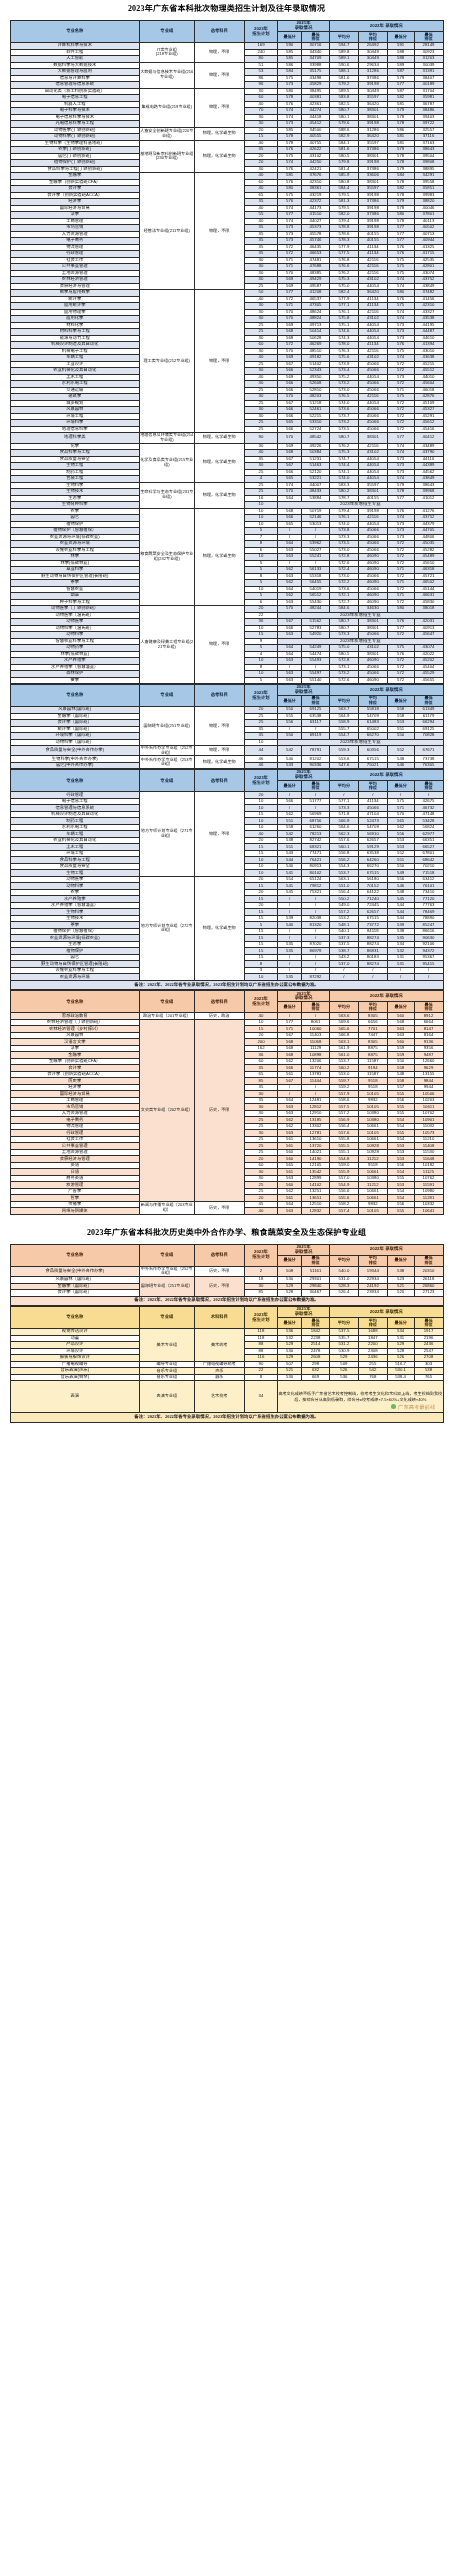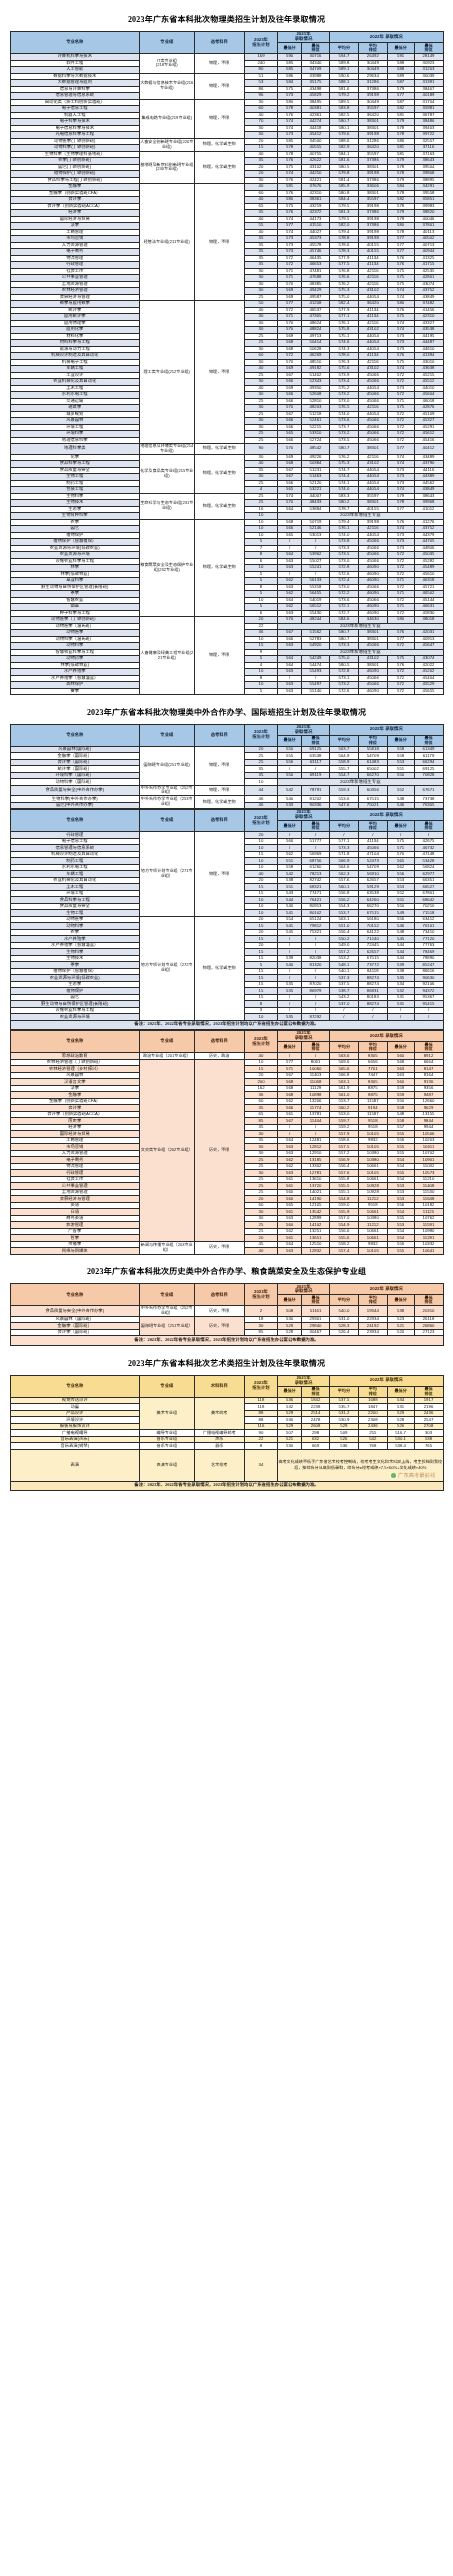--- a/index.html
+++ b/index.html
@@ -14,21 +14,21 @@
 
   .section-title{
     text-align:center;
     font-weight:bold;
     font-size:8px;
     letter-spacing:0.2px;
     padding:10.7px 0 7.1px 0;
     color:#000;
     font-family:"Liberation Serif","DejaVu Serif",serif;
   }
-  .section-title.first{padding-top:13px;}
+  .section-title.first{padding-top:2px;}
 
   table.plan{
     border-collapse:collapse;
     width:434px;
     table-layout:fixed;
     font-size:4.3px;
     line-height:1.12;
   }
   table.plan td,table.plan th{
     border:0.6px solid #2b2b2b;
@@ -1124,21 +1124,20 @@
             <td class="cell">563</td>
             <td class="cell">55140</td>
             <td class="cell">572.6</td>
             <td class="cell">46090</td>
             <td class="cell">572</td>
             <td class="cell">45655</td>
           </tr>
         </tbody>
       </table>
     </div>
-    <div class="section-title">2023年广东省本科批次物理类中外合作办学、国际班招生计划及往年录取情况</div>
     <div class="wm">
       <table class="plan t-blue">
         <colgroup>
           <col class="c-major">
           <col class="c-group">
           <col class="c-subject">
           <col class="c-plan">
           <col class="c-s">
           <col class="c-r">
           <col class="c-s2">
@@ -2021,21 +2020,20 @@
             <td class="cell">23934</td>
             <td class="cell">520</td>
             <td class="cell">27123</td>
           </tr>
           <tr>
             <td class="footer" colspan="10">备注：2021年、2022年各专业录取情况，2023年招生计划均以广东省招生办公室公布数据为准。</td>
           </tr>
         </tbody>
       </table>
     </div>
-    <div class="section-title">2023年广东省本科批次艺术类招生计划及往年录取情况</div>
     <div class="wm">
       <table class="plan t-gold">
         <colgroup>
           <col class="c-major">
           <col class="c-group">
           <col class="c-subject">
           <col class="c-plan">
           <col class="c-s">
           <col class="c-r">
           <col class="c-s2">

